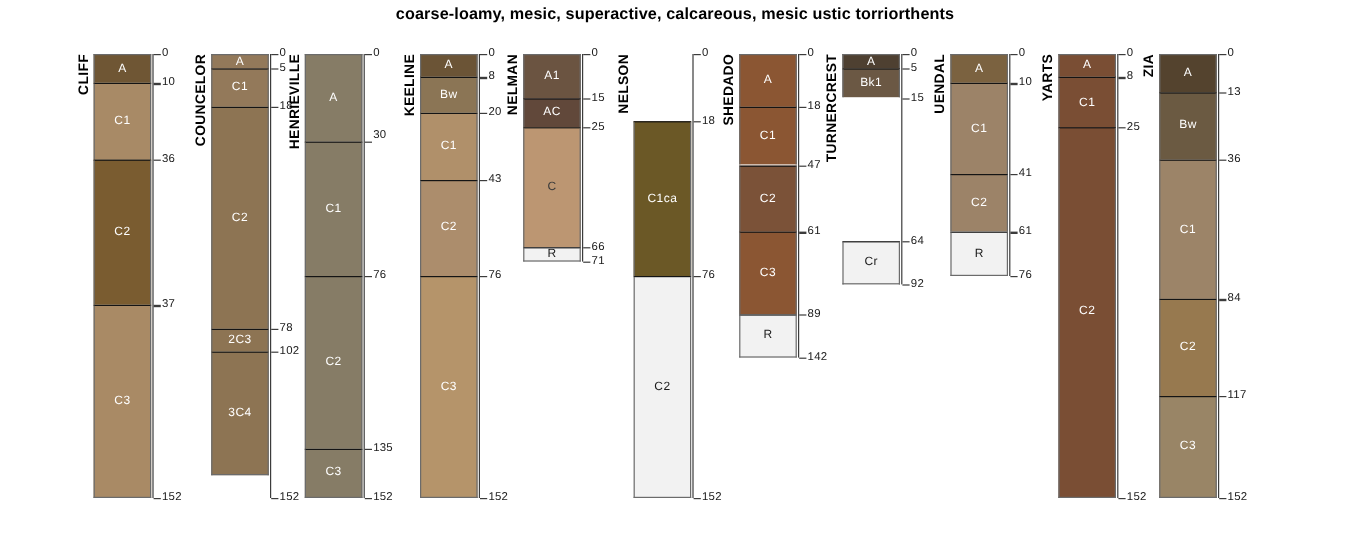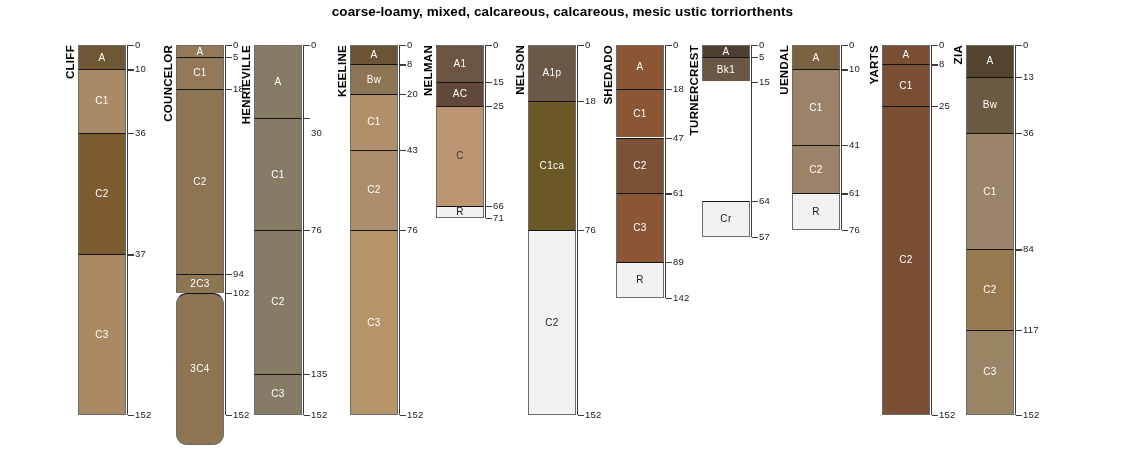--- a/index.html
+++ b/index.html
@@ -92,21 +92,21 @@
     position: absolute;
     font-size: 9.5px;
     color: #1a1a1a;
     white-space: nowrap;
     letter-spacing: 0.2px;
   }
 </style>
 </head>
 <body>
 
-<div id="chart-title">coarse-loamy, mixed, calcareous, calcareous, mesic ustic torriorthents</div>
+<div id="chart-title">coarse-loamy, mesic, superactive, calcareous, mesic ustic torriorthents</div>
 
 <div id="profiles">
     <div class="profile" style="left: 78px;">
       <div class="profile-name" style="left: -14px;">CLIFF</div>
       <div class="col-body" style="width: 48px; height: 370px;">
         <div class="horizon first" style="top: 0px; height: 24.3421px; width: 48px; background: rgb(111, 86, 52);">
           <span class="horizon-label" style="color: rgb(255, 255, 255);">A</span>
         </div>
         <div class="horizon" style="top: 24.3421px; height: 63.2895px; width: 48px; background: rgb(168, 138, 102);">
           <span class="horizon-label" style="color: rgb(255, 255, 255);">C1</span>
@@ -138,33 +138,33 @@
         </div>
         <div class="horizon" style="top: 12.1711px; height: 31.6447px; width: 48px; background: rgb(147, 121, 90);">
           <span class="horizon-label" style="color: rgb(255, 255, 255);">C1</span>
         </div>
         <div class="horizon" style="top: 43.8158px; height: 185px; width: 48px; background: rgb(141, 116, 83);">
           <span class="horizon-label" style="color: rgb(255, 255, 255);">C2</span>
         </div>
         <div class="horizon" style="top: 228.816px; height: 19.4737px; width: 48px; background: rgb(141, 116, 83);">
           <span class="horizon-label" style="color: rgb(255, 255, 255);">2C3</span>
         </div>
-        <div class="horizon last" style="top: 248.289px; height: 152px; width: 48px; background: rgb(141, 116, 83); border-radius: 11px;">
+        <div class="horizon last" style="top: 248.289px; height: 103px; width: 48px; background: rgb(141, 116, 83);">
           <span class="horizon-label" style="color: rgb(255, 255, 255);">3C4</span>
         </div>
       </div>
       <div class="axis-line" style="left: 49px; height: 370px;"></div>
       <div class="tick" style="left: 50px; top: 5px;"></div>
       <div class="tick-label" style="left: 57px; top: -1px;">0</div>
       <div class="tick" style="left: 50px; top: 17.1711px;"></div>
       <div class="tick-label" style="left: 57px; top: 11.1711px;">5</div>
       <div class="tick" style="left: 50px; top: 48.8158px;"></div>
       <div class="tick-label" style="left: 57px; top: 42.8158px;">18</div>
       <div class="tick" style="left: 50px; top: 233.816px;"></div>
-      <div class="tick-label" style="left: 57px; top: 227.816px;">94</div>
+      <div class="tick-label" style="left: 57px; top: 227.816px;">78</div>
       <div class="tick" style="left: 50px; top: 253.289px;"></div>
       <div class="tick-label" style="left: 57px; top: 247.289px;">102</div>
       <div class="tick" style="left: 50px; top: 375px;"></div>
       <div class="tick-label" style="left: 57px; top: 369px;">152</div>
     </div>
     <div class="profile" style="left: 254px;">
       <div class="profile-name" style="left: -14px;">HENRIEVILLE</div>
       <div class="col-body" style="width: 48px; height: 370px;">
         <div class="horizon first" style="top: 0px; height: 73.0263px; width: 48px; background: rgb(134, 124, 102);">
           <span class="horizon-label" style="color: rgb(255, 255, 255);">A</span>
@@ -176,21 +176,21 @@
           <span class="horizon-label" style="color: rgb(255, 255, 255);">C2</span>
         </div>
         <div class="horizon last" style="top: 328.618px; height: 41.3816px; width: 48px; background: rgb(134, 124, 102);">
           <span class="horizon-label" style="color: rgb(255, 255, 255);">C3</span>
         </div>
       </div>
       <div class="axis-line" style="left: 49px; height: 370px;"></div>
       <div class="tick" style="left: 50px; top: 5px;"></div>
       <div class="tick-label" style="left: 57px; top: -1px;">0</div>
       <div class="tick" style="left: 50px; top: 78.0263px;"></div>
-      <div class="tick-label" style="left: 57px; top: 87px; text-align: center;">30</div>
+      <div class="tick-label" style="left: 57px; top: 67px; text-align: center;">30</div>
       <div class="tick" style="left: 50px; top: 190px;"></div>
       <div class="tick-label" style="left: 57px; top: 184px;">76</div>
       <div class="tick" style="left: 50px; top: 333.618px;"></div>
       <div class="tick-label" style="left: 57px; top: 327.618px;">135</div>
       <div class="tick" style="left: 50px; top: 375px;"></div>
       <div class="tick-label" style="left: 57px; top: 369px;">152</div>
     </div>
     <div class="profile" style="left: 350px;">
       <div class="profile-name" style="left: -14px;">KEELINE</div>
       <div class="col-body" style="width: 48px; height: 370px;">
@@ -248,23 +248,20 @@
       <div class="tick" style="left: 50px; top: 65.8553px;"></div>
       <div class="tick-label" style="left: 57px; top: 59.8553px;">25</div>
       <div class="tick" style="left: 50px; top: 165.658px;"></div>
       <div class="tick-label" style="left: 57px; top: 159.658px;">66</div>
       <div class="tick" style="left: 50px; top: 177.829px;"></div>
       <div class="tick-label" style="left: 57px; top: 171.829px;">71</div>
     </div>
     <div class="profile" style="left: 528px;">
       <div class="profile-name" style="left: -14px;">NELSON</div>
       <div class="col-body" style="width: 48px; height: 370px;">
-        <div class="horizon first" style="top: 0px; height: 55.9868px; width: 48px; background: rgb(107, 88, 71);">
-          <span class="horizon-label" style="color: rgb(255, 255, 255);">A1p</span>
-        </div>
         <div class="horizon" style="top: 55.9868px; height: 129.013px; width: 48px; background: rgb(107, 88, 38);">
           <span class="horizon-label" style="color: rgb(255, 255, 255);">C1ca</span>
         </div>
         <div class="horizon last" style="top: 185px; height: 185px; width: 48px; background: rgb(242, 242, 242);">
           <span class="horizon-label" style="color: rgb(26, 26, 26);">C2</span>
         </div>
       </div>
       <div class="axis-line" style="left: 49px; height: 370px;"></div>
       <div class="tick" style="left: 50px; top: 5px;"></div>
       <div class="tick-label" style="left: 57px; top: -1px;">0</div>
@@ -324,21 +321,21 @@
       <div class="axis-line" style="left: 49px; height: 192.303px;"></div>
       <div class="tick" style="left: 50px; top: 5px;"></div>
       <div class="tick-label" style="left: 57px; top: -1px;">0</div>
       <div class="tick" style="left: 50px; top: 17.1711px;"></div>
       <div class="tick-label" style="left: 57px; top: 11.1711px;">5</div>
       <div class="tick" style="left: 50px; top: 41.5132px;"></div>
       <div class="tick-label" style="left: 57px; top: 35.5132px;">15</div>
       <div class="tick" style="left: 50px; top: 160.789px;"></div>
       <div class="tick-label" style="left: 57px; top: 154.789px;">64</div>
       <div class="tick" style="left: 50px; top: 197.303px;"></div>
-      <div class="tick-label" style="left: 57px; top: 191.303px;">57</div>
+      <div class="tick-label" style="left: 57px; top: 191.303px;">92</div>
     </div>
     <div class="profile" style="left: 792px;">
       <div class="profile-name" style="left: -14px;">UENDAL</div>
       <div class="col-body" style="width: 48px; height: 185px;">
         <div class="horizon first" style="top: 0px; height: 24.3421px; width: 48px; background: rgb(123, 98, 64);">
           <span class="horizon-label" style="color: rgb(255, 255, 255);">A</span>
         </div>
         <div class="horizon" style="top: 24.3421px; height: 75.4605px; width: 48px; background: rgb(156, 131, 104);">
           <span class="horizon-label" style="color: rgb(255, 255, 255);">C1</span>
         </div>

